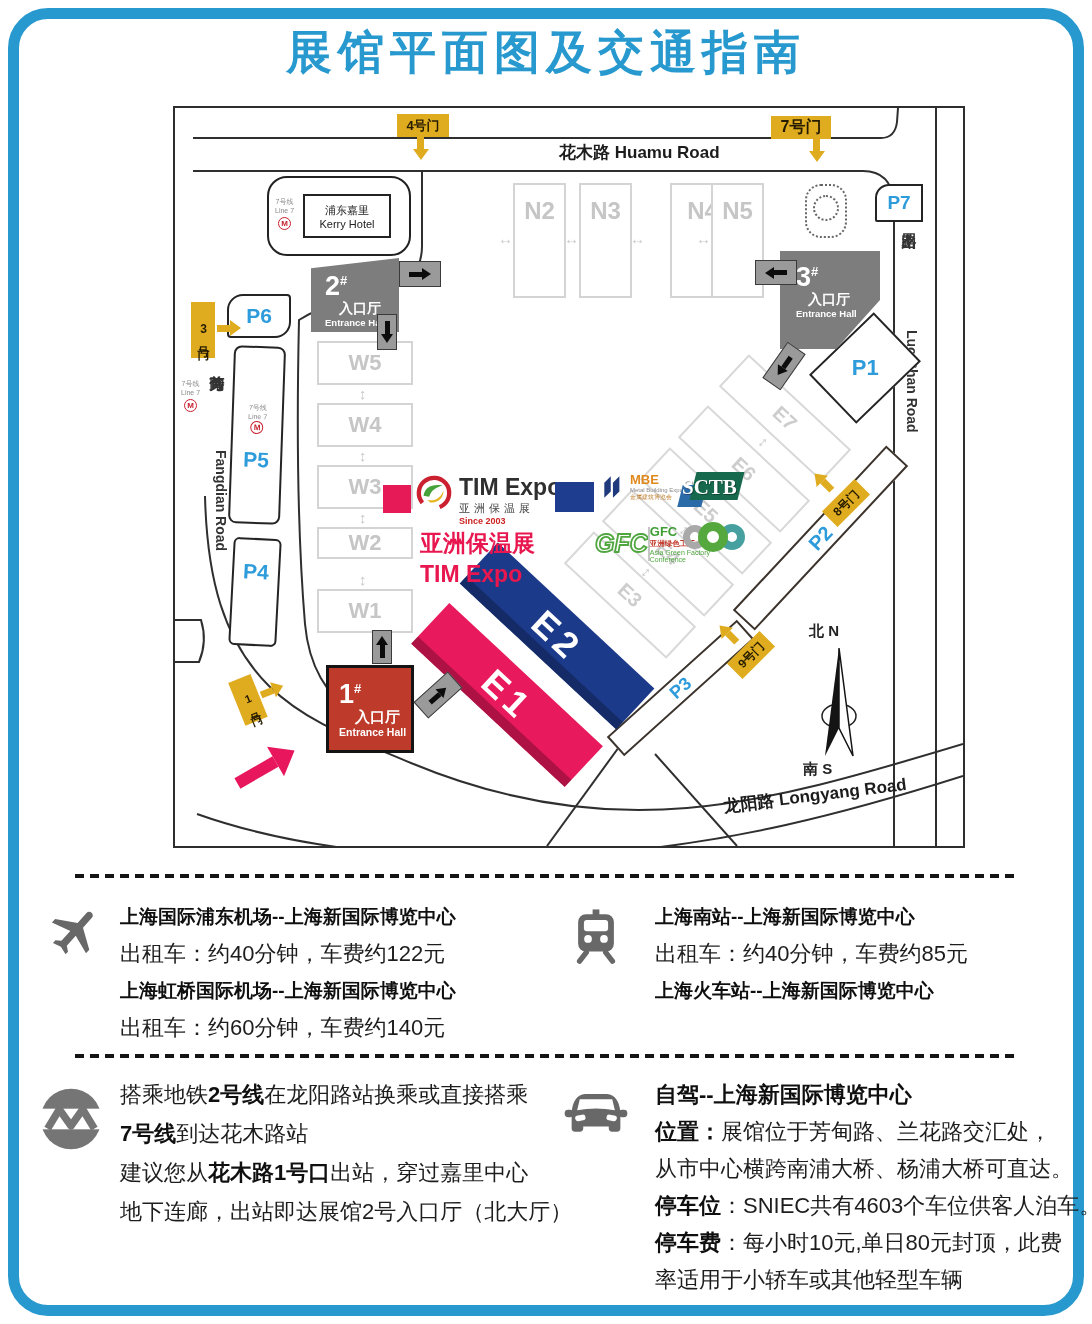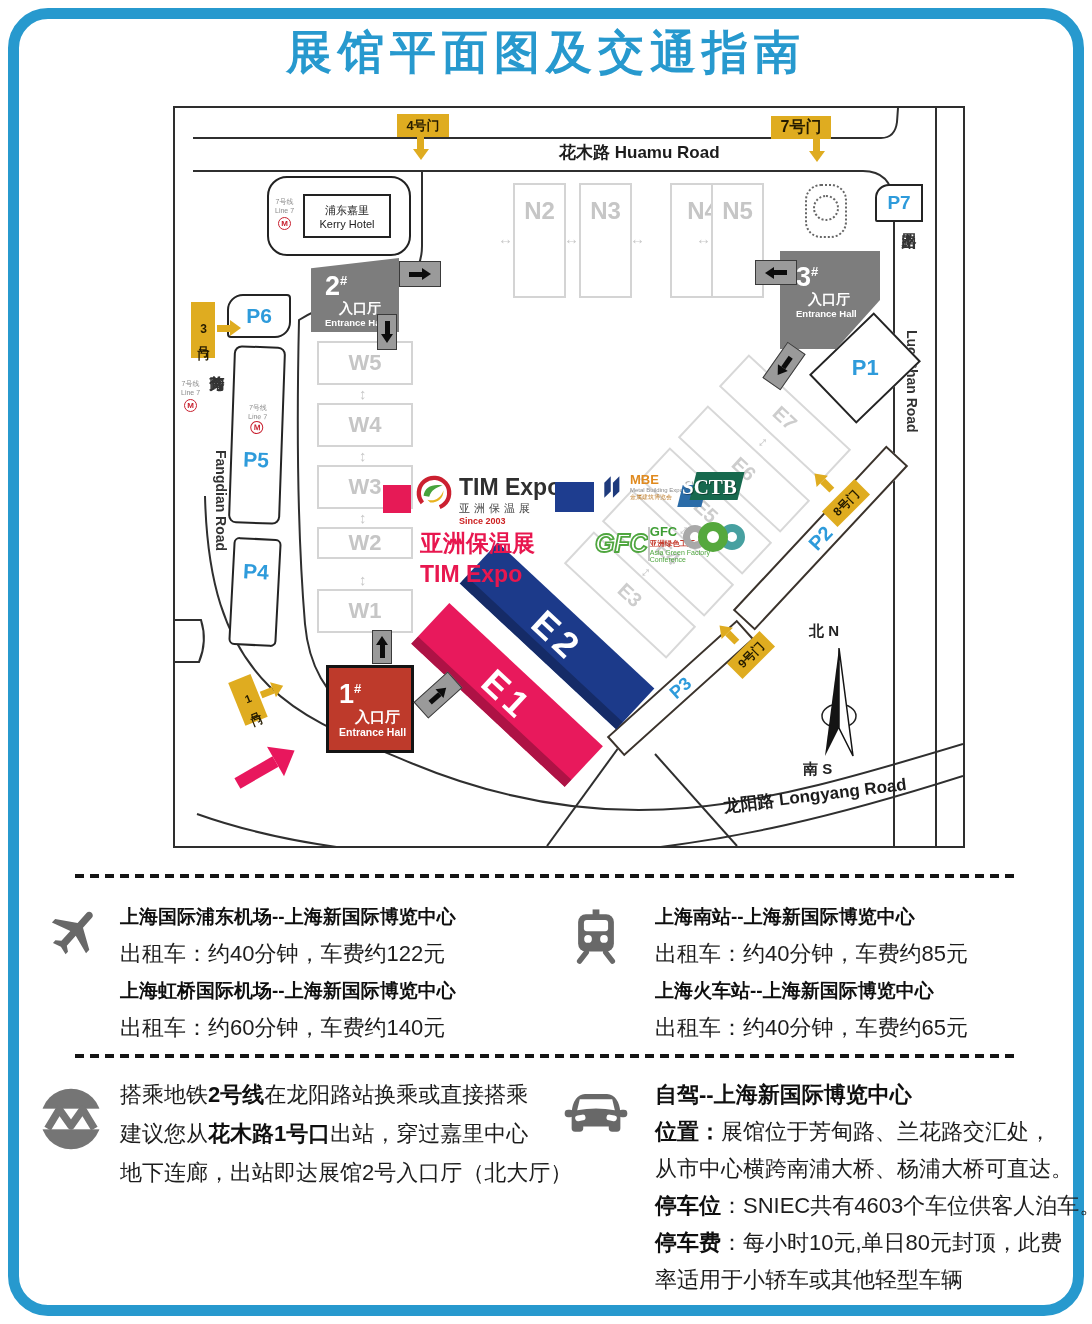--- a/index.html
+++ b/index.html
@@ -332,32 +332,32 @@
       <circle cx="8.7" cy="12.8" r="1.6" fill="#fff"></circle>
         <circle cx="15.3" cy="12.8" r="1.6" fill="#fff"></circle>
       <path d="M8,18.4 L5.2,22" stroke="#686868" stroke-width="2.2" stroke-linecap="round" fill="none"></path>
       <path d="M16,18.4 L18.8,22" stroke="#686868" stroke-width="2.2" stroke-linecap="round" fill="none"></path>
     </svg>
   </div>
   <div class="abs" style="left:655px;top:904px">
     <div class="sec-title">上海南站--上海新国际博览中心</div>
     <div class="sec-text">出租车：约40分钟，车费约85元</div>
     <div class="sec-title">上海火车站--上海新国际博览中心</div>
-    <div class="sec-text">出租车：约40分钟，车费约65元</div>
   </div>
 
   <div class="abs" style="left:38px;top:1086px">
     <svg width="66" height="66" viewBox="0 0 48 48">
       <circle cx="24" cy="24" r="22" fill="#757575"></circle>
       <rect x="1" y="16.5" width="46" height="15" fill="#fff"></rect>
       <path d="M7,31 L15.5,17 L24,29 L32.5,17 L41,31" fill="none" stroke="#757575" stroke-width="5.5" stroke-linejoin="round"></path>
     </svg>
   </div>
   <div class="abs" style="left:120px;top:1082px">
     <div class="mline"><span>搭乘地铁</span><span class="b">2号线</span><span>在龙阳路站换乘或直接搭乘</span></div>
+    <div class="mline"><span></span><span class="b">7号线</span><span>到达花木路站</span></div>
     <div class="mline"><span>建议您从</span><span class="b">花木路1号口</span><span>出站，穿过嘉里中心</span></div>
     <div class="mline"><span>地下连廊，出站即达展馆2号入口厅（北大厅）</span><span class="b"></span><span></span></div>
   </div>
 
   <div class="abs" style="left:560px;top:1086px">
     <svg width="72" height="58" viewBox="0 0 24 20">
       <rect x="1.2" y="8.2" width="3" height="2.6" rx="1.2" fill="#686868"></rect>
       <rect x="19.8" y="8.2" width="3" height="2.6" rx="1.2" fill="#686868"></rect>
       <path d="M3.6,9 Q4.2,3.2 8.2,2.8 L15.8,2.8 Q19.8,3.2 20.4,9 L20.4,14.6 Q20.4,15.8 19.2,15.8 L17.6,15.8 Q16.4,15.8 16.4,14.6 V14 H7.6 V14.6 Q7.6,15.8 6.4,15.8 L4.8,15.8 Q3.6,15.8 3.6,14.6 Z" fill="#686868"></path>
       <path d="M6.4,4.6 L17.6,4.6 L18.5,8.4 Q12,7.2 5.5,8.4 Z" fill="#fff"></path>

